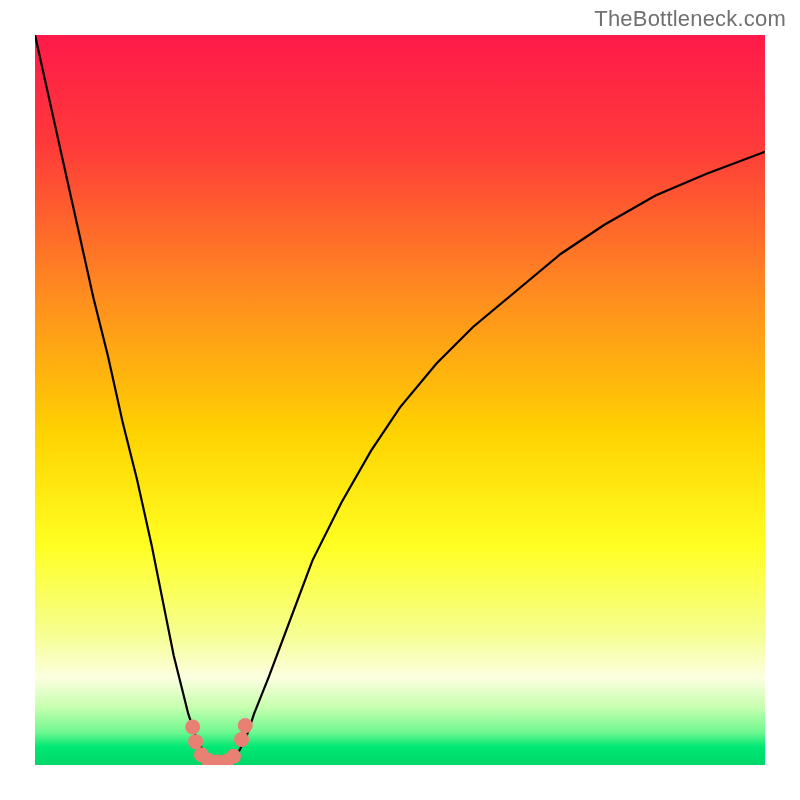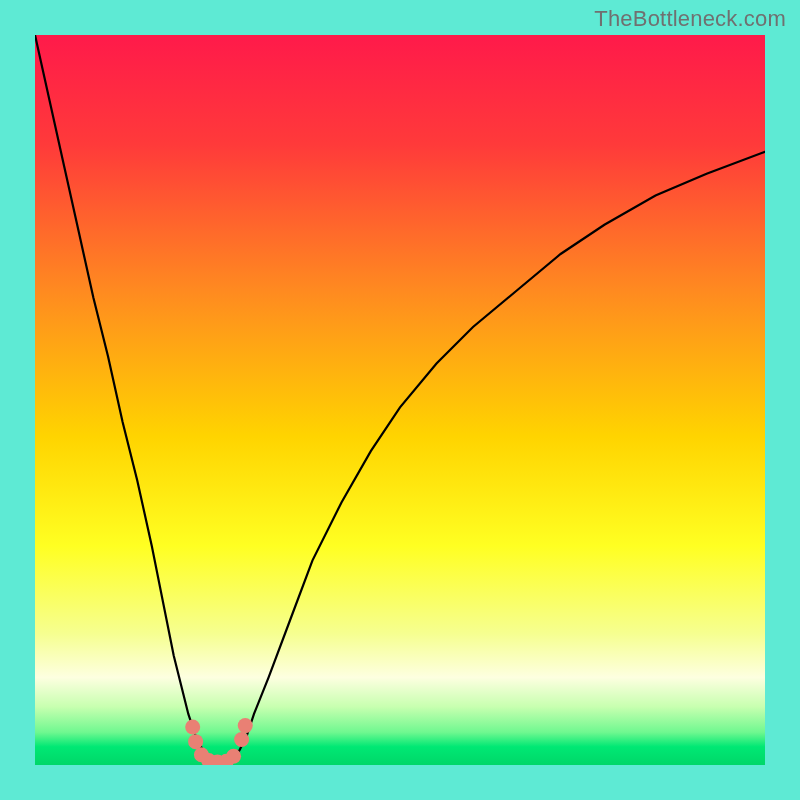--- a/index.html
+++ b/index.html
@@ -8,21 +8,21 @@
     width: 800px;
     height: 800px;
     background: #000;
     overflow: hidden;
     font-family: Arial, Helvetica, sans-serif;
   }
   .outer {
     width: 800px;
     height: 800px;
     position: relative;
-    background: #5eead4;
+    background: #ffffff;
   }
   .watermark {
     position: absolute;
     top: 6px;
     right: 14px;
     color: #707070;
     font-size: 22px;
     font-weight: 500;
     letter-spacing: 0.2px;
     z-index: 3;

